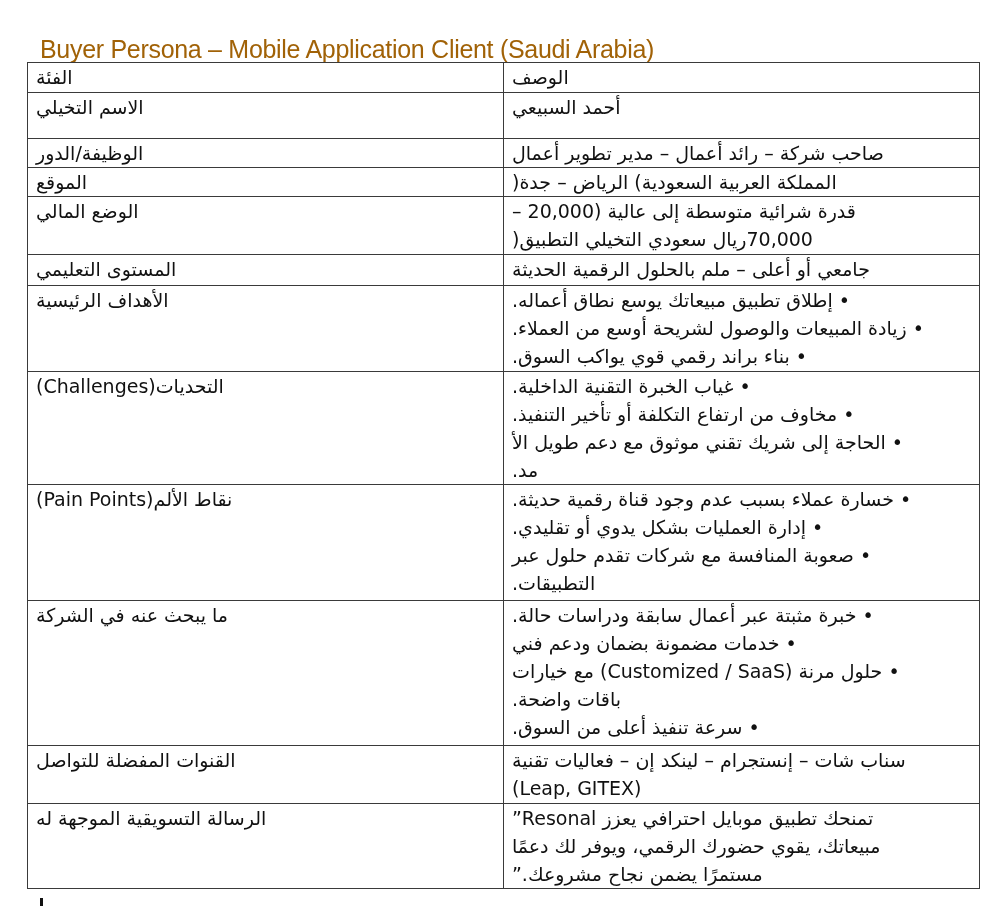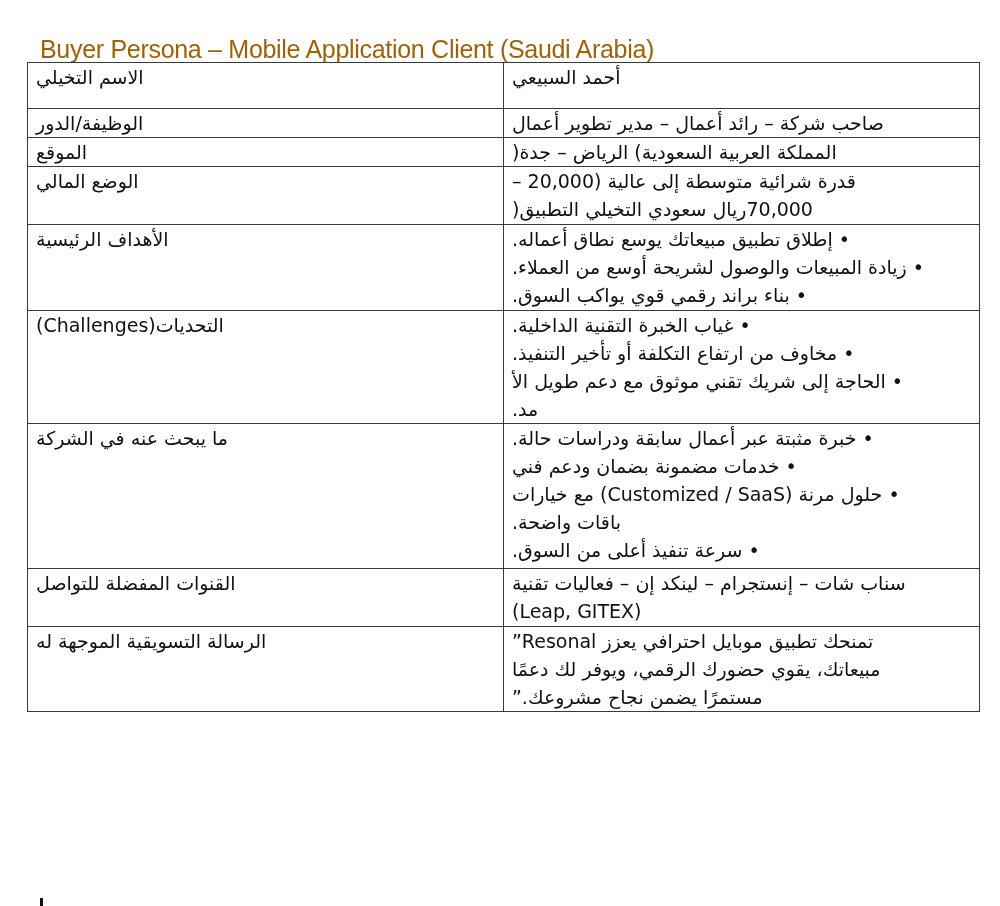--- a/index.html
+++ b/index.html
@@ -69,20 +69,28 @@
 <body>
 
 <div class="title">Buyer Persona – Mobile Application Client (Saudi Arabia)</div>
 
 <table class="persona">
   <colgroup>
     <col style="width:476px">
     <col style="width:476px">
   </colgroup>
   <tbody id="tbody">
+    <tr style="height:30px">
+      <td class="cat">
+        <span class="line" dir="rtl">الفئة</span>
+      </td>
+      <td class="desc">
+        <span class="line" dir="rtl">الوصف</span>
+      </td>
+    </tr>
   <tr style="height: 46px;">
         <td class="cat">
           <span class="line" dir="rtl">الاسم التخيلي</span>
         </td>
         <td class="desc">
           <span class="line" dir="rtl">أحمد السبيعي</span>
         </td>
       </tr>
       <tr style="height: 29px;">
         <td class="cat">
@@ -102,39 +110,58 @@
       </tr>
       <tr style="height: 58px;">
         <td class="cat">
           <span class="line" dir="rtl">الوضع المالي</span>
         </td>
         <td class="desc">
           <span class="line" dir="rtl">قدرة شرائية متوسطة إلى عالية (20,000 –</span>
           <span class="line" dir="rtl">70,000ريال سعودي التخيلي التطبيق(</span>
         </td>
       </tr>
+      <tr style="height: 31px;">
+        <td class="cat">
+          <span class="line" dir="rtl">المستوى التعليمي</span>
+        </td>
+        <td class="desc">
+          <span class="line" dir="rtl">جامعي أو أعلى – ملم بالحلول الرقمية الحديثة</span>
+        </td>
+      </tr>
       <tr style="height: 86px;">
         <td class="cat">
           <span class="line" dir="rtl">الأهداف الرئيسية</span>
         </td>
         <td class="desc">
           <span class="line" dir="rtl">• إطلاق تطبيق مبيعاتك يوسع نطاق أعماله.</span>
           <span class="line" dir="rtl">• زيادة المبيعات والوصول لشريحة أوسع من العملاء.</span>
           <span class="line" dir="rtl">• بناء براند رقمي قوي يواكب السوق.</span>
         </td>
       </tr>
       <tr style="height: 113px;">
         <td class="cat">
           <span class="line" dir="rtl">التحديات(Challenges)</span>
         </td>
         <td class="desc">
           <span class="line" dir="rtl">• غياب الخبرة التقنية الداخلية.</span>
           <span class="line" dir="rtl">• مخاوف من ارتفاع التكلفة أو تأخير التنفيذ.</span>
           <span class="line" dir="rtl">• الحاجة إلى شريك تقني موثوق مع دعم طويل الأ</span>
           <span class="line" dir="rtl">مد.</span>
+        </td>
+      </tr>
+      <tr style="height: 116px;">
+        <td class="cat">
+          <span class="line" dir="rtl">نقاط الألم(Pain Points)</span>
+        </td>
+        <td class="desc">
+          <span class="line" dir="rtl">• خسارة عملاء بسبب عدم وجود قناة رقمية حديثة.</span>
+          <span class="line" dir="rtl">• إدارة العمليات بشكل يدوي أو تقليدي.</span>
+          <span class="line" dir="rtl">• صعوبة المنافسة مع شركات تقدم حلول عبر</span>
+          <span class="line" dir="rtl">التطبيقات.</span>
         </td>
       </tr>
       <tr style="height: 145px;">
         <td class="cat">
           <span class="line" dir="rtl">ما يبحث عنه في الشركة</span>
         </td>
         <td class="desc">
           <span class="line" dir="rtl">• خبرة مثبتة عبر أعمال سابقة ودراسات حالة.</span>
           <span class="line" dir="rtl">• خدمات مضمونة بضمان ودعم فني</span>
           <span class="line" dir="rtl">• حلول مرنة (Customized / SaaS) مع خيارات</span>

